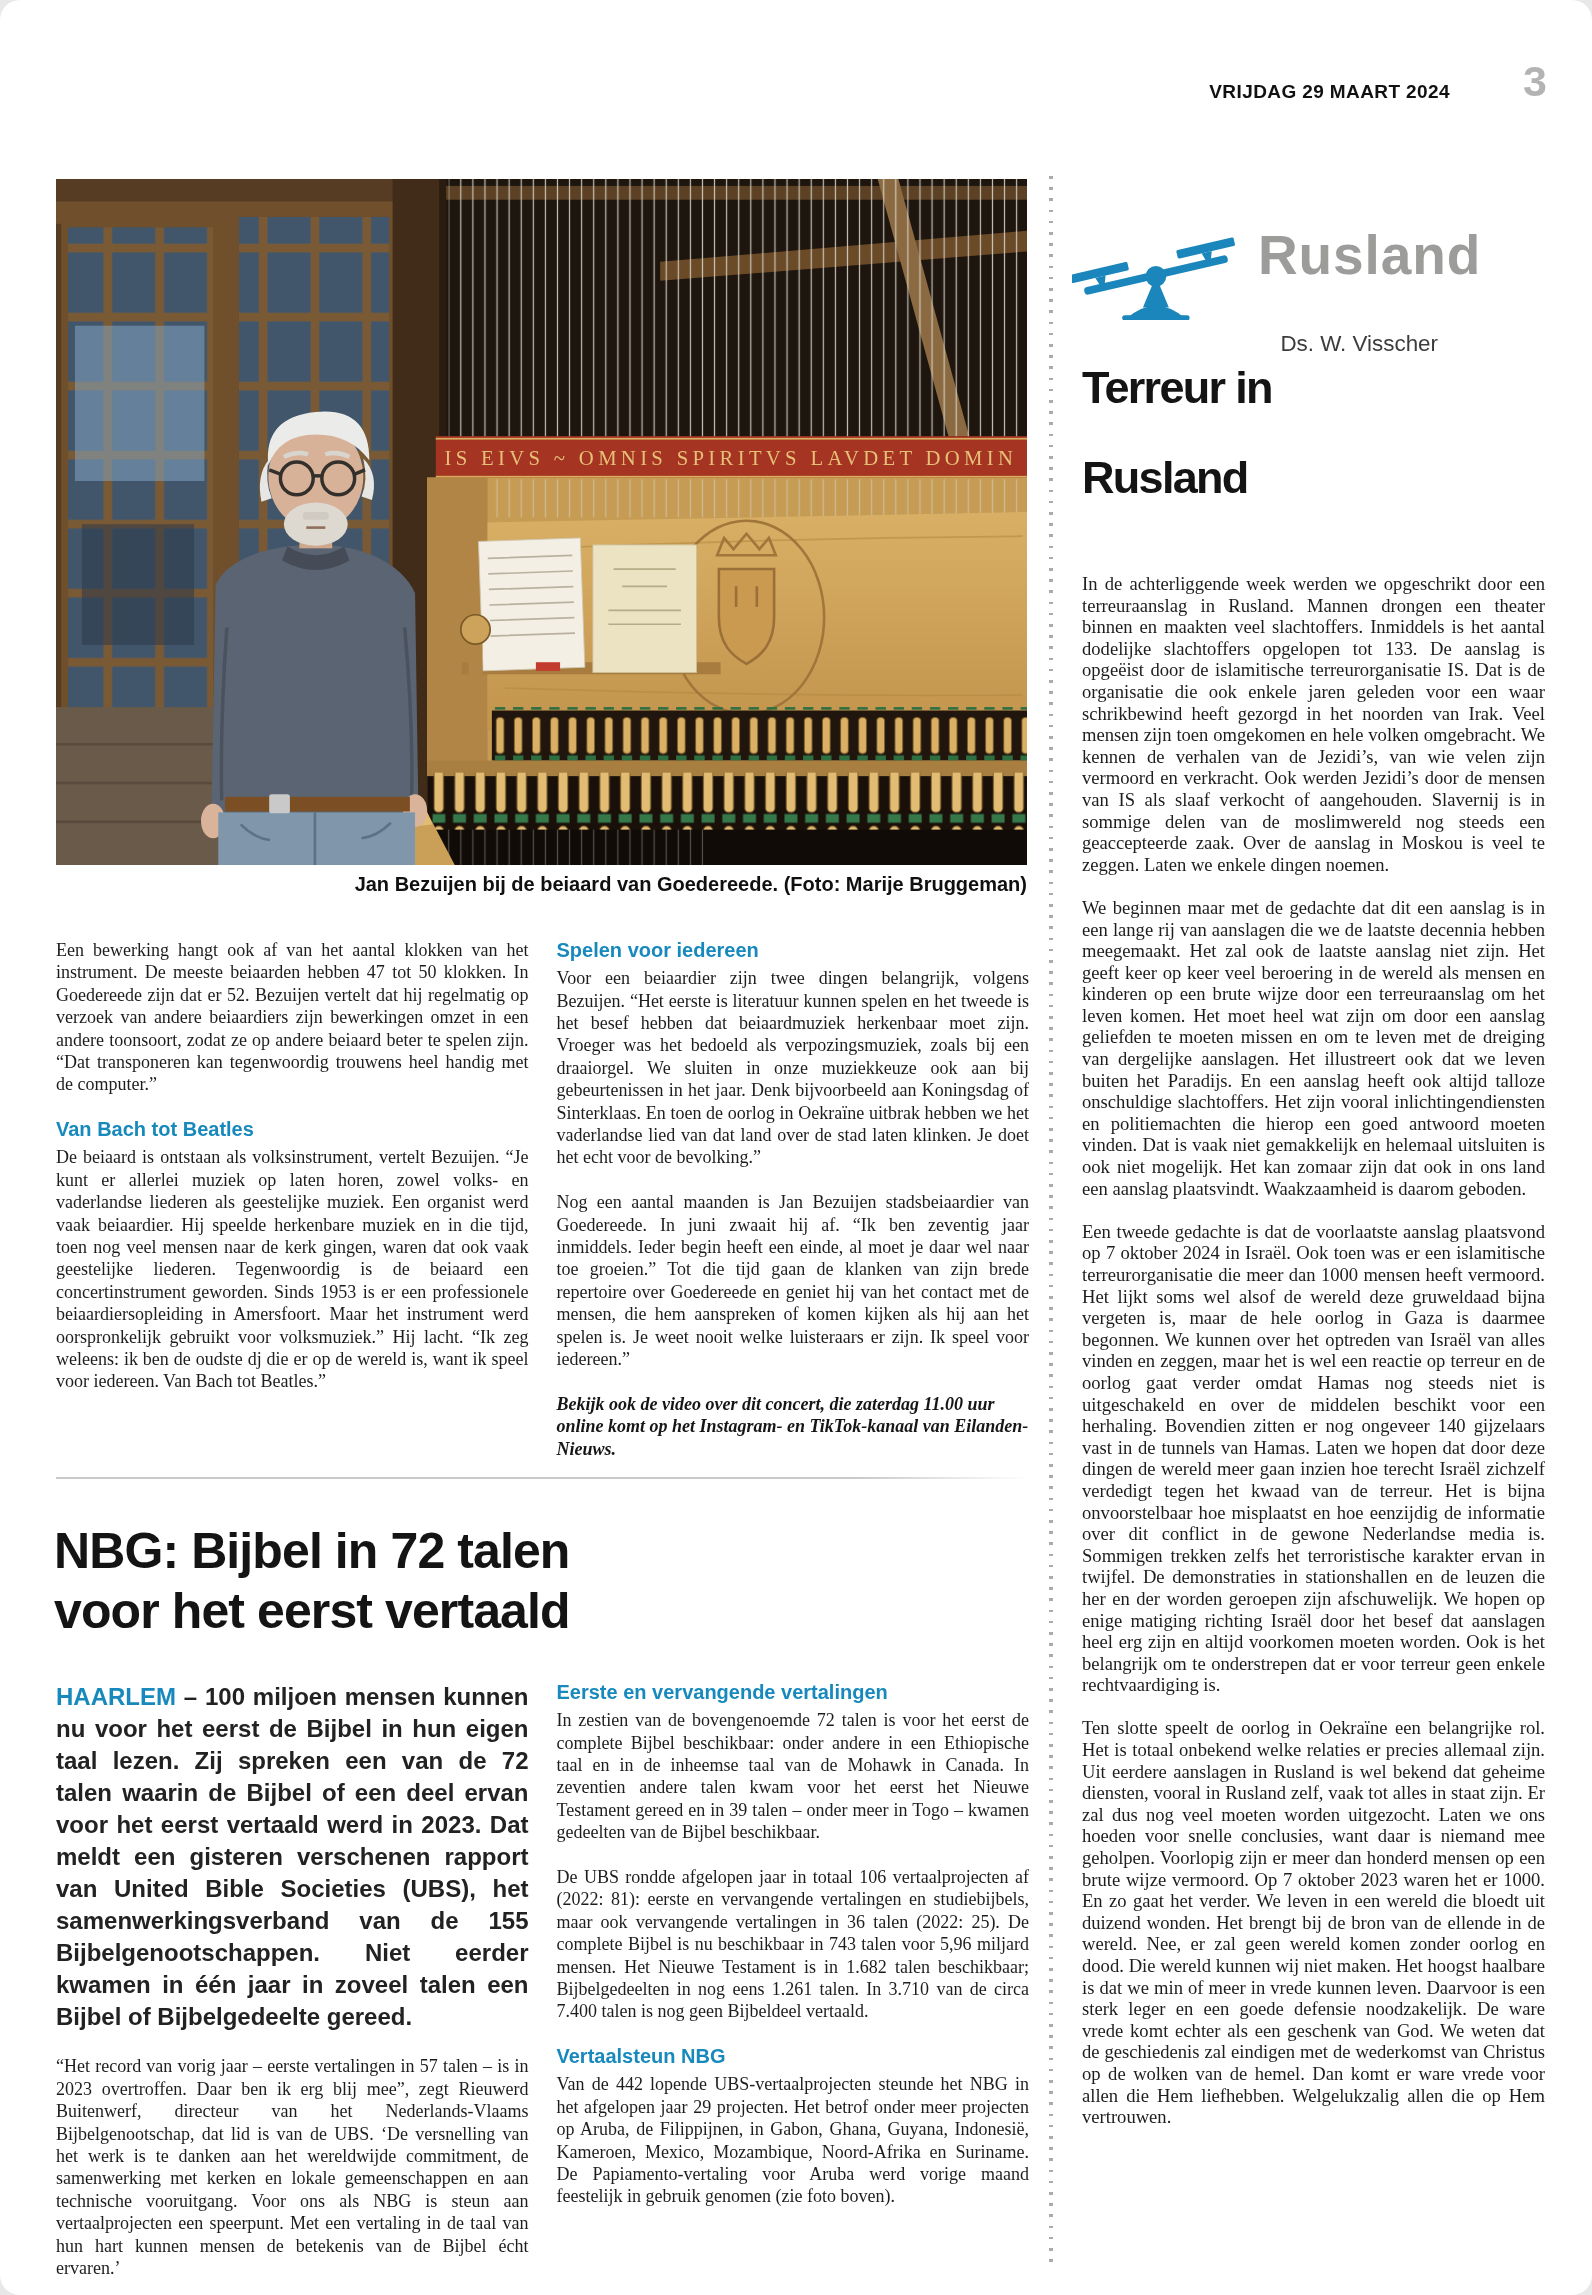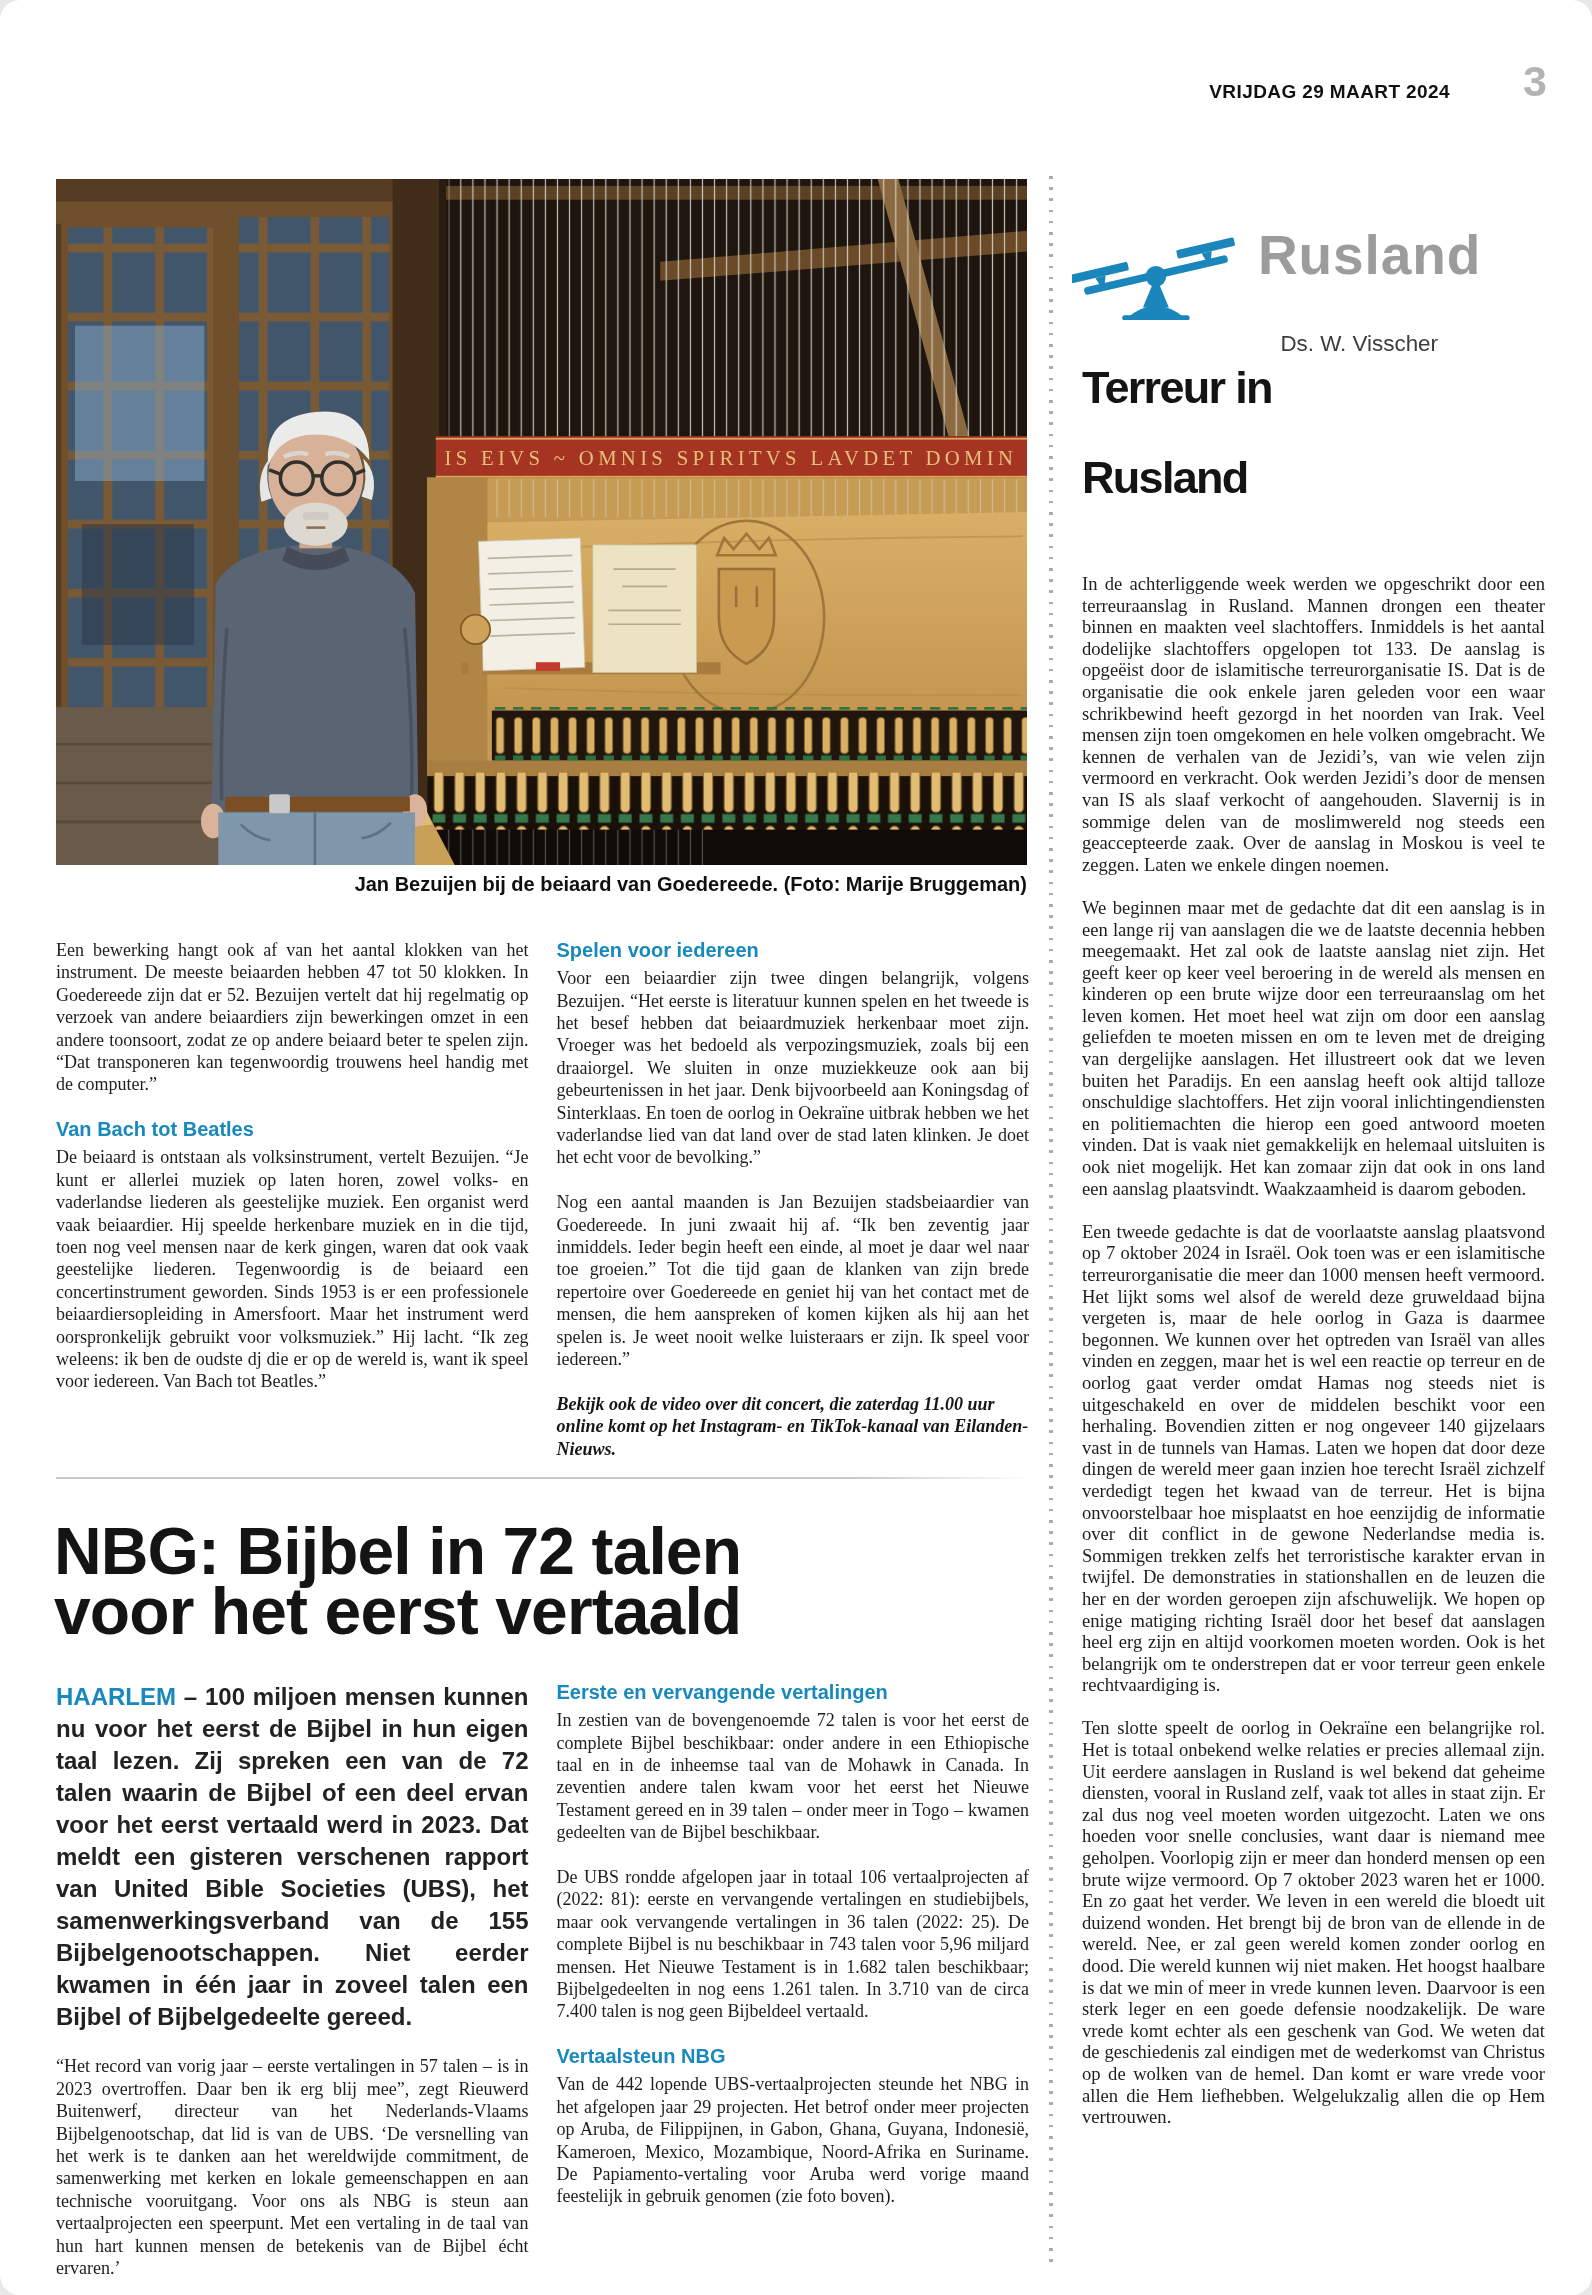--- a/index.html
+++ b/index.html
@@ -22,21 +22,21 @@
   .col{width:473px;}
   .body-p{font-size:18px;line-height:22.4px;text-align:justify;margin:0 0 22.4px 0;color:#1d1d1d;}
   .subhead{font-family:"Liberation Sans",sans-serif;font-weight:bold;font-size:20px;
         color:#1789bd;margin:0 0 5.2px 0;}
   .subhead.spaced{margin-top:21px;}
   .note{font-size:18px;line-height:22.4px;font-weight:bold;font-style:italic;margin:0;color:#161616;}
   .hdivider{position:absolute;left:56px;top:1477px;width:975px;height:1.7px;
         background:linear-gradient(to right,#c9c9c9 82%,rgba(201,201,201,0));}
   
   .nbg-headline{position:absolute;left:54px;top:1521px;font-family:"Liberation Sans",sans-serif;
-        font-weight:bold;font-size:66px;line-height:60px;letter-spacing:-0.9px;color:#141414;white-space:pre-line;}
+        font-weight:bold;font-size:50px;line-height:60px;letter-spacing:-0.9px;color:#141414;white-space:pre-line;}
   .intro{font-family:"Liberation Sans",sans-serif;font-weight:bold;font-size:24px;
         line-height:32px;text-align:justify;color:#222;margin:0 0 22.4px 0;}
   .intro .loc{color:#1789bd;}
   
   .vdivider{position:absolute;left:1049px;top:176px;width:3.5px;height:2088px;
         background:repeating-linear-gradient(to bottom,#8f8f8f 0 2.6px,rgba(0,0,0,0) 2.6px 11.2px);opacity:.75;}
   .ethiek-logo{position:absolute;left:1072px;top:221px;width:173px;height:99px;}
   .ethiek-word{position:absolute;left:1258px;top:223px;font-family:"Liberation Sans",sans-serif;
         font-weight:bold;font-size:55px;letter-spacing:0.9px;color:#9c9c9b;}
   .ethiek-author{position:absolute;right:154px;top:331px;font-family:"Liberation Sans",sans-serif;

